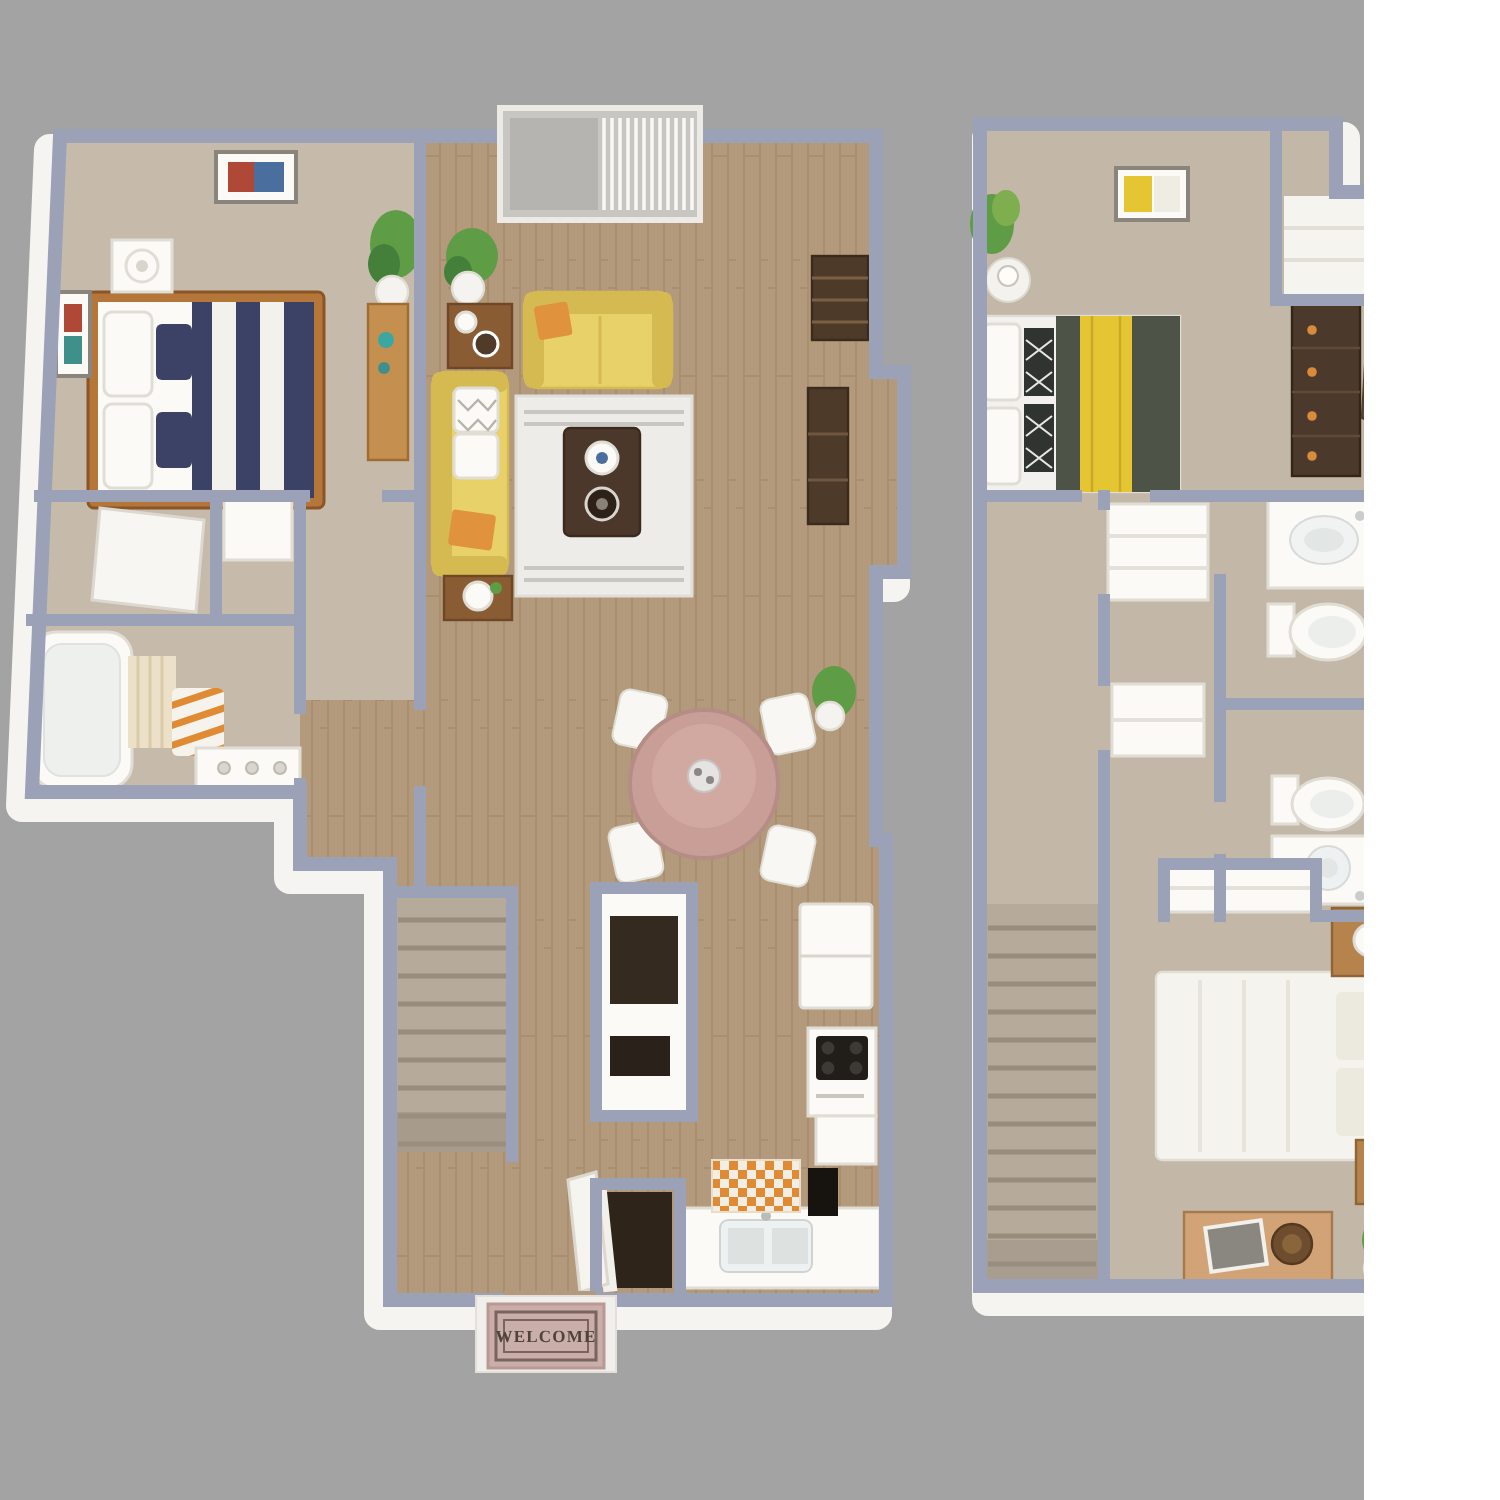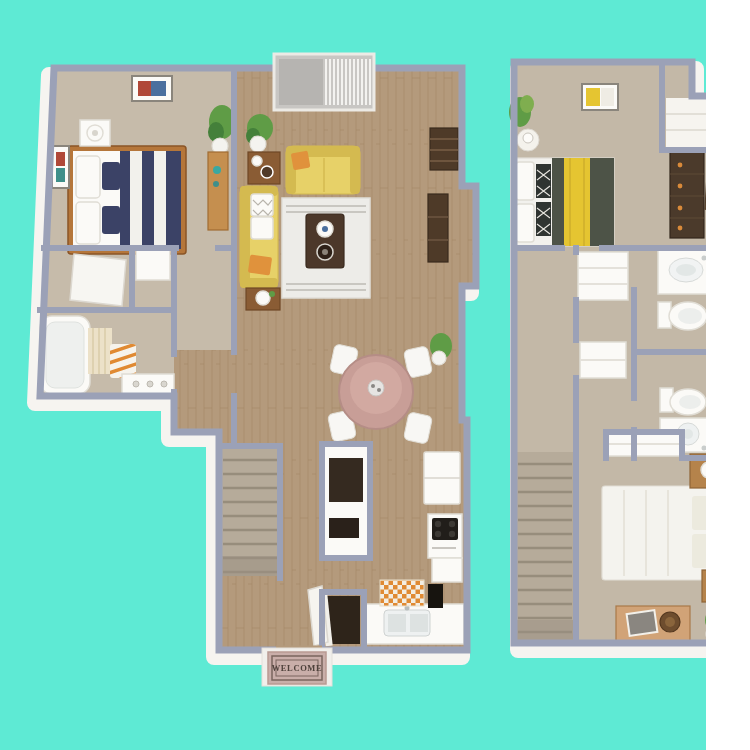--- a/index.html
+++ b/index.html
@@ -1,17 +1,17 @@
 <!DOCTYPE html>
 <html style="--wallCap: #9ba1b7; --wallFace: #f6f4f0; --carpet1: #c6bbaa; --carpet2: #c3b8a7; --wood: #b49a7c; --woodLine: #a0835f; --stairs: #b6ab9a; --stairLine: #978d7c; --sofaYellow: #e7d168; --sofaYellowDk: #d4ba50; --orangeAccent: #e0923c; --navy: #3b4266; --bedFrame: #b5763a; --white: #fbfaf7; --whiteShade: #e0ddd5; --tableDark: #4c382a; --consoleBrown: #4e3a28; --deskTan: #c58f4f; --diningPink: #c89e97; --chairWhite: #f8f7f4; --oliveBed: #4d5347; --yellowThrow: #e5c531; --dresserBrown: #4b3a2b; --basin: #eef1f1; --tileOrange: #e08a33; --cream: #f3eee3; --plantGreen: #5f9c46; --plantDark: #44803a; --potWhite: #f4f3ef; --matPink: #c9aea9; --matBorder: #7a655e; --matText: #4f423c; --stepWhite: #f1efeb; --nightTan: #b5834b;"><head>
 <meta charset="utf-8">
 <style>
   html,body{margin:0;padding:0;background:#ffffff;}
-  .stage{position:relative;width:682px;height:750px;background:#5eead4;overflow:hidden;
-         font-family:"Liberation Sans","DejaVu Sans",sans-serif;padding-left:24px;}
+  .stage{position:relative;width:682px;height:750px;background:#a3a3a3;overflow:hidden;
+         font-family:"Liberation Sans","DejaVu Sans",sans-serif;}
   svg{display:block}
   .wface{fill:none;stroke:var(--wallFace);stroke-width:16;stroke-linejoin:round;stroke-linecap:round}
   .wall{fill:none;stroke:var(--wallCap);stroke-width:7;stroke-linejoin:miter;stroke-linecap:square}
   .iwall{fill:none;stroke:var(--wallCap);stroke-width:6;stroke-linecap:square}
   .carpet1{fill:var(--carpet1)} .carpet2{fill:var(--carpet2)}
   .stairs{fill:var(--stairs)}
   .stairline{stroke:var(--stairLine);stroke-width:2.4}
   .p-wood{fill:var(--wood)} .plank{stroke:var(--woodLine);stroke-width:1;opacity:.5}
   .pcream{fill:var(--cream)} .porange{fill:var(--tileOrange)}
   .fw{fill:var(--white);stroke:var(--whiteShade);stroke-width:1.5}

